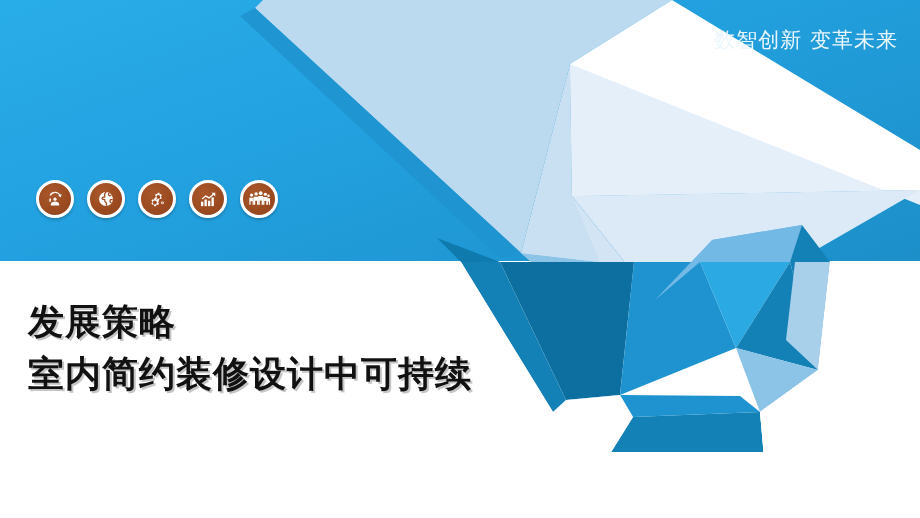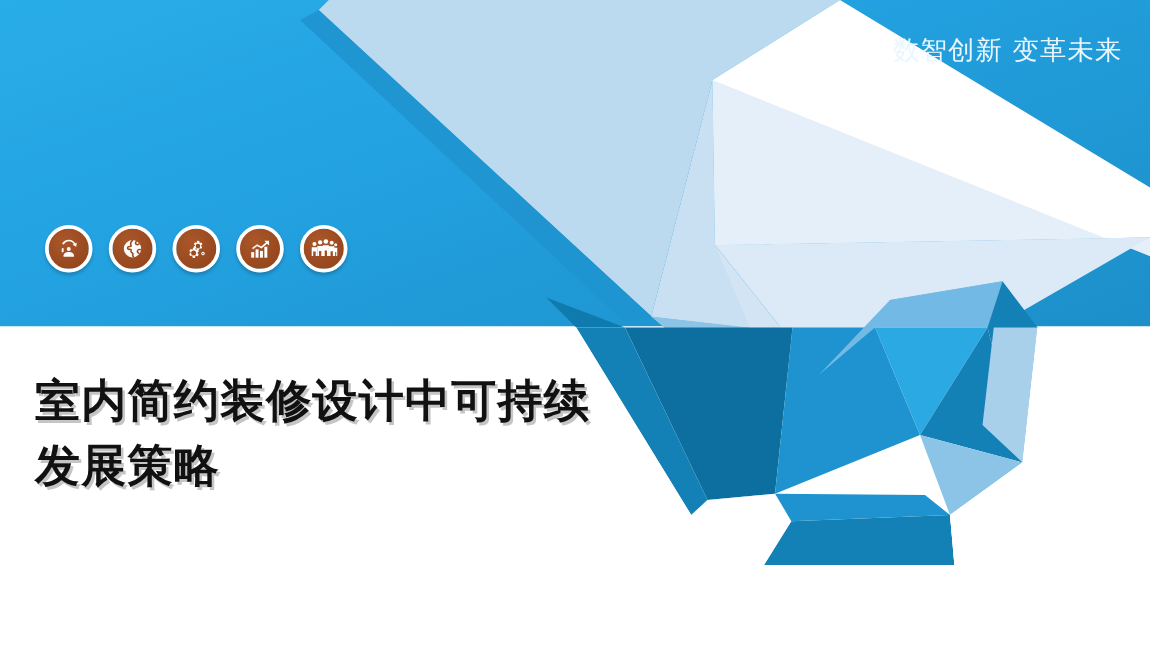--- a/index.html
+++ b/index.html
@@ -212,17 +212,17 @@
         <circle cx="20.5" cy="5.4" r="1.9"></circle>
         <path d="M17.9 8.7h5.2v9.2h-1.5v-4.6h-2.2v4.6h-1.5z"></path>
         <circle cx="24.3" cy="7.2" r="1.5"></circle>
         <path d="M22.6 10.0h3.4v7.9h-1.2v-3.9h-1v3.9h-1.2z"></path>
       </svg>
     </div>
 
   </div>
 
   <div id="title-block">
+    <div class="title-line">发展策略</div>
     <div class="title-line">室内简约装修设计中可持续</div>
-    <div class="title-line">发展策略</div>
   </div>
 
 </div>
 
 </body></html>

